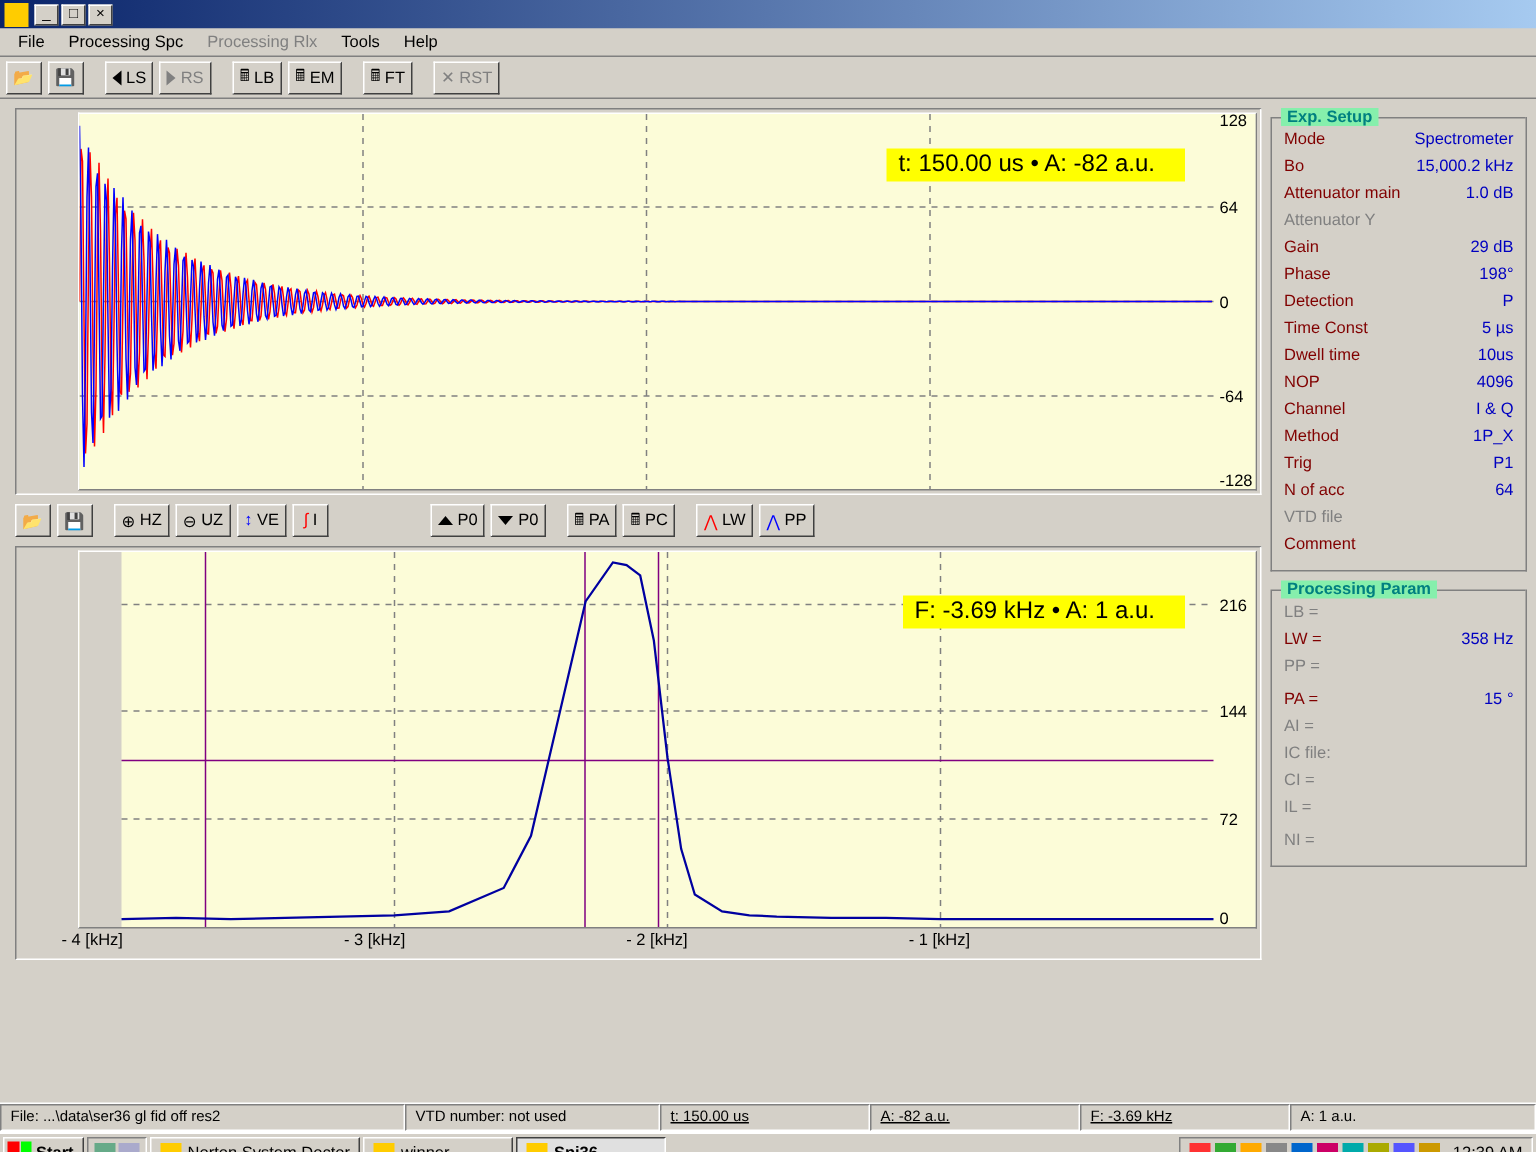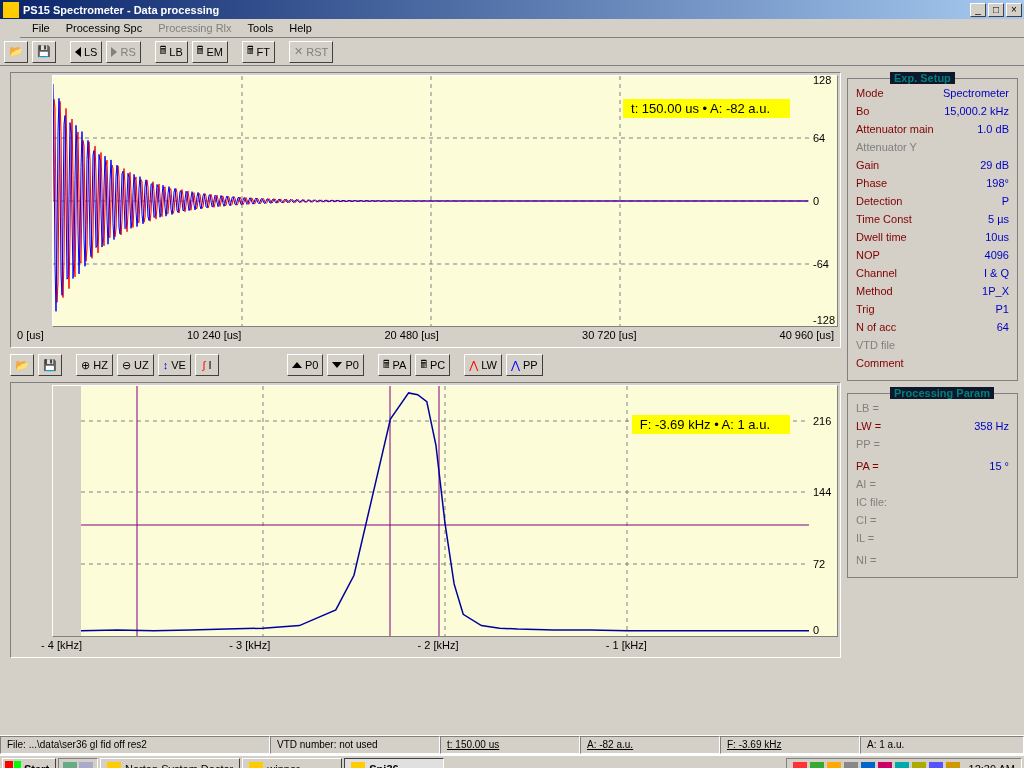--- a/index.html
+++ b/index.html
@@ -4,21 +4,21 @@
 <style>
 * { box-sizing: border-box; margin: 0; padding: 0; font-family: "MS Sans Serif", Tahoma, sans-serif; font-size: 11px; }
 body { background: #d4d0c8; width: 1024px; height: 768px; overflow: hidden; }
 
 .titlebar { height: 19px; background: linear-gradient(to right, #0a246a, #a6caf0); color: #fff; display: flex; align-items: center; padding: 0 2px; }
 .titlebar-icon { width: 16px; height: 16px; background: #ffcc00; margin: 0 4px 0 1px; }
 .titlebar-text { flex: 1; font-weight: bold; }
 .titlebar-btns { display: flex; gap: 2px; }
 .titlebar-btn { width: 16px; height: 14px; background: #d4d0c8; border: 1px solid; border-color: #fff #404040 #404040 #fff; font-family: Marlett, sans-serif; font-size: 10px; text-align: center; line-height: 12px; color: #000; cursor: pointer; }
 
-.menubar { height: 19px; background: #d4d0c8; display: flex; align-items: center; padding: 0 4px; border-bottom: 1px solid #808080; margin-left: 20px; }
+.menubar { height: 19px; background: #d4d0c8; display: flex; align-items: center; padding: 0 4px; border-bottom: 1px solid #808080; }
 .menu-item { padding: 2px 8px; cursor: pointer; }
 .menu-item.dim { color: #808080; }
 
 .toolbar { height: 28px; background: #d4d0c8; display: flex; align-items: center; padding: 2px 4px; gap: 4px; border-bottom: 1px solid #808080; }
 .tbtn { height: 22px; min-width: 24px; padding: 0 4px; background: #d4d0c8; border: 1px solid; border-color: #fff #404040 #404040 #fff; display: flex; align-items: center; justify-content: center; gap: 3px; cursor: pointer; font-size: 10px; }
 .tbtn .tri { display:inline-block; width:0; height:0; }
 .tri.l { border-top:5px solid transparent; border-bottom:5px solid transparent; border-right:6px solid #000; }
 .tri.r { border-top:5px solid transparent; border-bottom:5px solid transparent; border-left:6px solid #000; }
 .tri.u { border-left:5px solid transparent; border-right:5px solid transparent; border-bottom:6px solid #000; }
 .tri.d { border-left:5px solid transparent; border-right:5px solid transparent; border-top:6px solid #000; }
@@ -26,27 +26,27 @@
 .sep { width: 6px; }
 
 .main { display: flex; height: 669px; }
 .plots { flex: 1; padding: 6px 4px 4px 10px; display: flex; flex-direction: column; gap: 4px; }
 .side { width: 192px; padding: 6px 6px 4px 2px; display: flex; flex-direction: column; gap: 6px; }
 
 .chartbox { position: relative; border: 1px solid; border-color: #808080 #fff #fff #808080; padding: 2px; }
 .chart-inner { border: 1px solid; border-color: #fff #808080 #808080 #fff; margin-left: 39px; }
 svg.plot { display: block; background: #fcfcd8; }
 .xaxis { display: flex; justify-content: space-between; padding: 2px 4px 4px 4px; font-size: 10px; }
-.yellow-box { position: absolute; background: #ffff00; padding: 2px 20px 2px 8px; font-size: 13px; }
+.yellow-box { position: absolute; background: #ffff00; padding: 2px 20px 2px 8px; font-size: 16px; }
 
 .midtoolbar { display: flex; align-items: center; gap: 4px; padding: 2px 0; }
 
 .groupbox { border: 1px solid #808080; border-top: none; padding: 6px 8px 8px 8px; position: relative; margin-top: 6px; }
 .groupbox::before { content: ""; position: absolute; top: 0; left: 0; right: 0; border-top: 1px solid #808080; }
-.group-title { position: absolute; top: -6px; left: 6px; background: #0f172a; padding: 0 4px; color: #008080; font-weight: bold; margin-left: 36px; }
+.group-title { position: absolute; top: -6px; left: 6px; background: #86efac; padding: 0 4px; color: #008080; font-weight: bold; }
 .param-row { display: flex; justify-content: space-between; padding: 2px 0; line-height: 14px; }
 .param-row .lbl { color: #800000; }
 .param-row .lbl.dim, .param-row.dim .lbl { color: #808080; }
 .param-row .val { color: #0000c0; text-align: right; }
 
 .statusbar { height: 19px; display: flex; border-top: 1px solid #fff; }
 .status-cell { border: 1px solid; border-color: #808080 #fff #fff #808080; padding: 2px 6px; flex:1; font-size:10px; overflow:hidden; white-space:nowrap; }
 .status-cell.sm { flex: 0 0 140px; text-decoration: underline; }
 
 .taskbar { height: 28px; background: #d4d0c8; border-top: 2px solid #fff; display: flex; align-items: center; padding: 2px; gap: 2px; }
@@ -60,21 +60,20 @@
 .tray-icon { width: 14px; height: 14px; }
 .clock { padding-left: 6px; }
 .ql { height: 22px; display:flex; align-items:center; gap:2px; padding:0 4px; border:1px solid; border-color:#808080 #fff #fff #808080; }
 .ql-icon { width:14px; height:14px; }
 </style>
 </head>
 <body>
 
 <div class="titlebar">
   <div class="titlebar-icon"></div>
-  <div class="titlebar-text">PS15 Spectrometer  - Data processing</div>
   <div class="titlebar-btns">
     <div class="titlebar-btn">_</div>
     <div class="titlebar-btn">□</div>
     <div class="titlebar-btn">×</div>
   </div>
 </div>
 
 <div class="menubar">
   <div class="menu-item">File</div>
   <div class="menu-item">Processing Spc</div>
@@ -142,27 +141,20 @@
           <g fill="#000" font-size="10">
             <text x="760" y="8">128</text>
             <text x="760" y="66">64</text>
             <text x="760" y="129">0</text>
             <text x="760" y="192">-64</text>
             <text x="760" y="248">-128</text>
           </g>
         </svg>
       </div>
       <div class="yellow-box" style="top:26px; right:50px;">t: 150.00 us • A: -82 a.u.</div>
-      <div class="xaxis">
-        <span>0 [us]</span>
-        <span>10 240 [us]</span>
-        <span>20 480 [us]</span>
-        <span>30 720 [us]</span>
-        <span>40 960 [us]</span>
-      </div>
     </div>
 
     <div class="midtoolbar">
       <div class="tbtn">
           <span>📂</span>
         </div>
       <div class="tbtn">
           <span>💾</span>
         </div>
       <div class="sep"></div>

